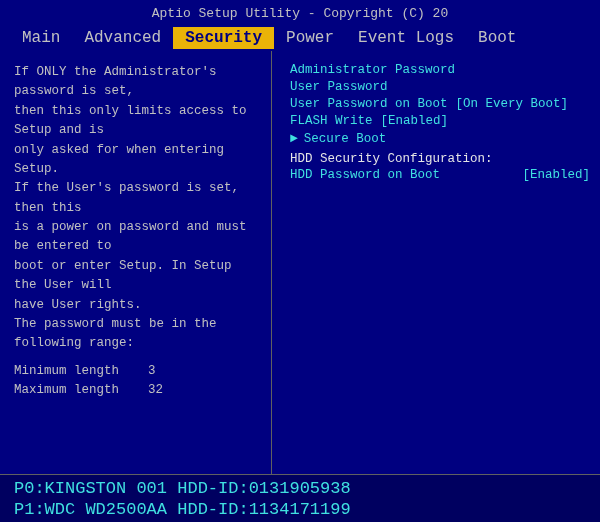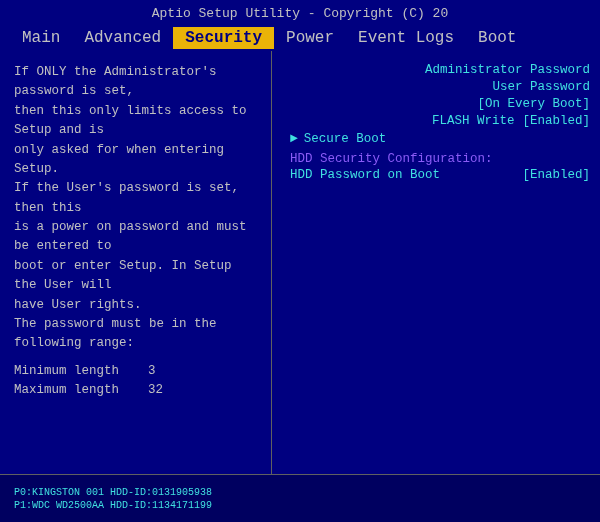--- a/index.html
+++ b/index.html
@@ -70,21 +70,21 @@
     #right-panel {
       flex: 1;
       padding: 12px 10px 8px 18px;
       font-size: 12.5px;
     }
 
     .menu-item {
       color: #40e0e0;
       margin-bottom: 3px;
       display: flex;
-      justify-content: flex-end;
+      justify-content: flex-start;
       align-items: center;
     }
     .menu-item .item-label {
       color: #40e0e0;
     }
     .menu-item .item-value {
       color: #40e0e0;
       margin-left: 8px;
     }
 
@@ -94,21 +94,21 @@
       margin-bottom: 4px;
       color: #40e0e0;
     }
     .arrow {
       color: #40e0e0;
       margin-right: 6px;
       font-size: 13px;
     }
 
     .hdd-section-label {
-      color: #8b5cf6;
+      color: #e5e5e5;
       margin: 6px 0 2px 0;
     }
     .hdd-item {
       display: flex;
       justify-content: space-between;
       color: #40e0e0;
       margin-bottom: 3px;
     }
 
     
@@ -119,21 +119,21 @@
       font-size: 11.5px;
       color: #c0c0c0;
       height: 48px;
       display: flex;
       flex-direction: column;
       justify-content: center;
       gap: 2px;
     }
     .drive-row {
       color: #40e0e0;
-      font-size: 10px;
+      font-size: 17px;
     }
 
     
     #main-layout {
       display: flex;
       flex-direction: column;
       height: 100%;
     }
 
     #top-section {
@@ -184,20 +184,21 @@
 
     <div id="right-panel">
 
     <div class="menu-item">
           <span class="item-label">Administrator Password</span>
         </div>
         <div class="menu-item">
           <span class="item-label">User Password</span>
         </div>
         <div class="menu-item">
+          <span class="item-label">User Password on Boot</span>
           <span class="item-value">[On Every Boot]</span>
         </div>
         <div class="menu-item">
           <span class="item-label">FLASH Write</span>
           <span class="item-value">[Enabled]</span>
         </div>
         <div class="secure-boot-row">
           <span class="arrow">►</span>
           <span>Secure Boot</span>
         </div>

